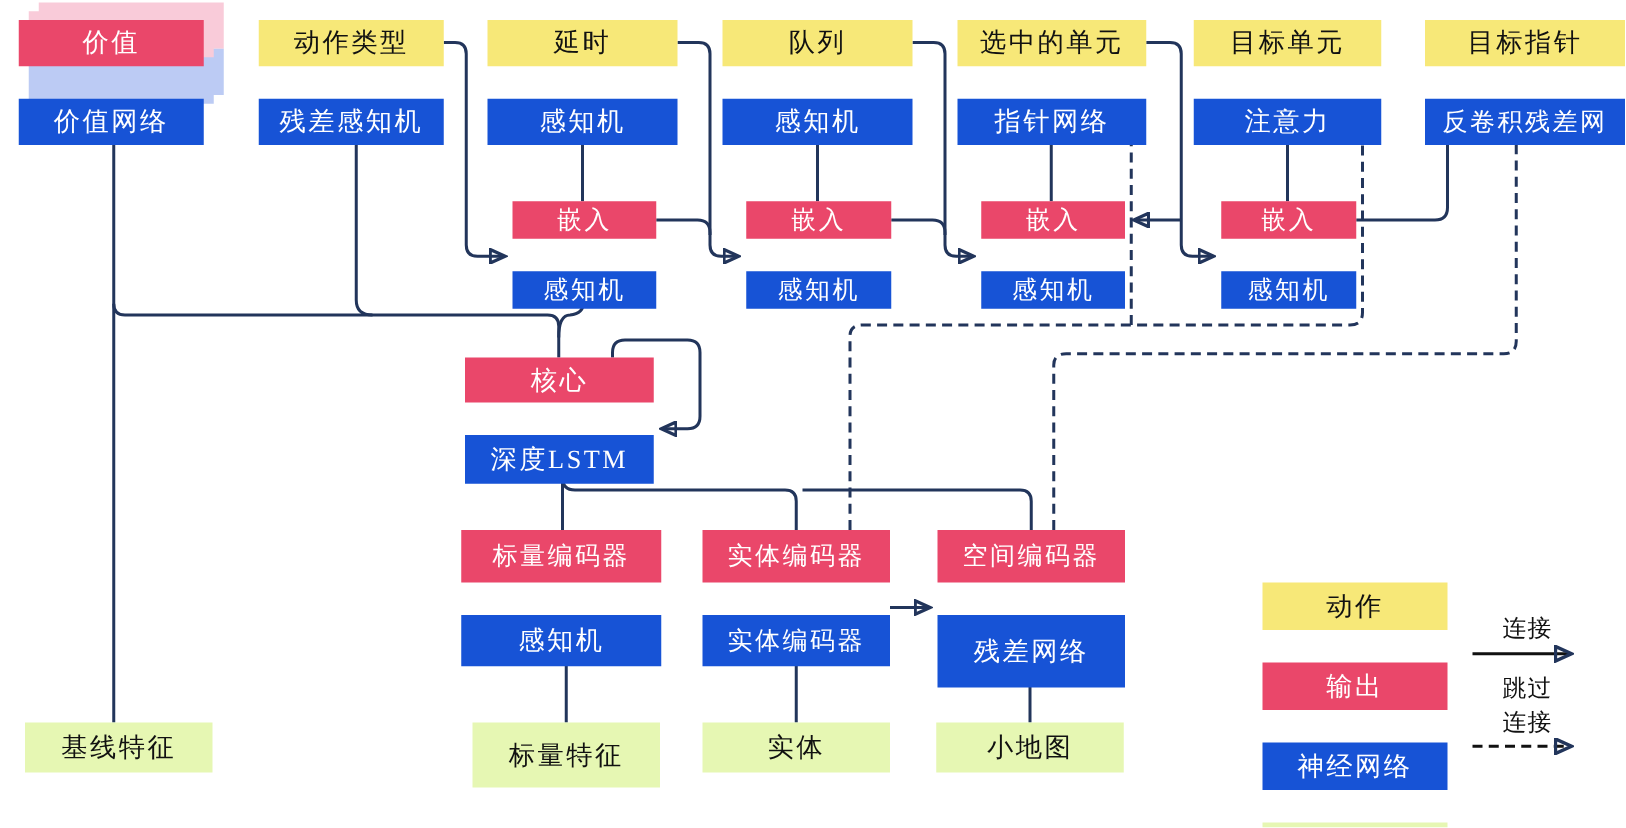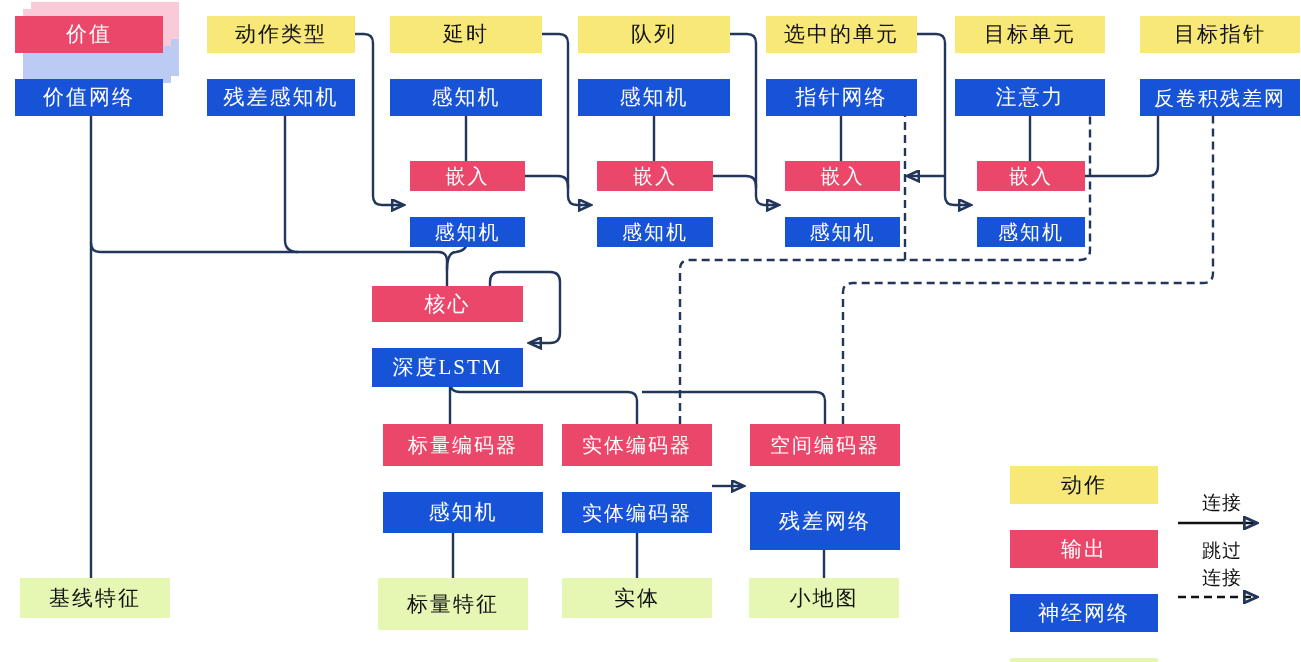--- a/index.html
+++ b/index.html
@@ -135,21 +135,21 @@
   <div class="node" style="left:977px;top:161px;width:108px;">
     <div class="tier t-output small" style="height:30px">嵌入</div>
     <div class="tier t-net small" style="height:30px">感知机</div>
   </div>
 
   <div class="node" style="left:372px;top:286px;width:151px;">
     <div class="tier t-output" style="height:36px">核心</div>
     <div class="tier t-net" style="height:39px">深度LSTM</div>
   </div>
 
-  <div class="node" style="left:383px;top:424px;width:160px;">
+  <div class="node" style="left:369px;top:424px;width:160px;">
     <div class="tier t-output small" style="height:42px">标量编码器</div>
     <div class="tier t-net" style="height:41px">感知机</div>
   </div>
 
   <div class="node" style="left:562px;top:424px;width:150px;">
     <div class="tier t-output small" style="height:42px">实体编码器</div>
     <div class="tier t-net small" style="height:41px">实体编码器</div>
   </div>
 
   <div class="node" style="left:750px;top:424px;width:150px;">

